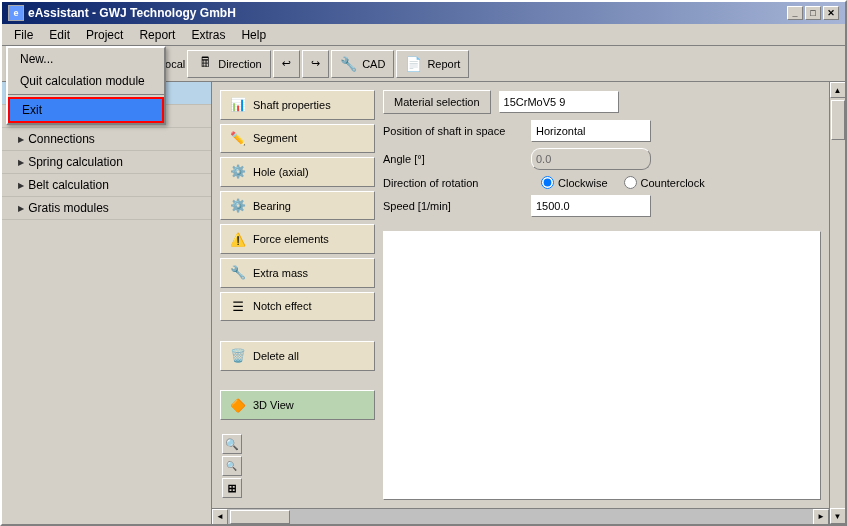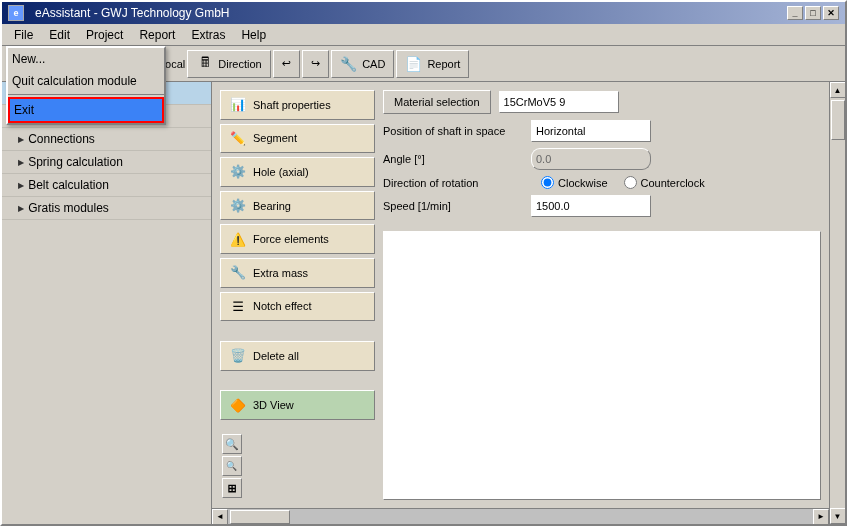--- a/index.html
+++ b/index.html
@@ -49,22 +49,21 @@
       font-size: 9px;
       display: flex;
       align-items: center;
       justify-content: center;
       color: white;
       font-weight: bold;
     }
 
     .title-text {
       font-size: 12px;
-      font-weight: normal;
-      margin-left: 7px;
+      font-weight: bold;
     }
 
     .title-buttons {
       display: flex;
       gap: 2px;
     }
 
     .title-btn {
       width: 16px;
       height: 14px;
@@ -118,21 +117,21 @@
       background: #d4d0c8;
       border: 2px solid #808080;
       border-top: 2px solid #ffffff;
       border-left: 2px solid #ffffff;
       z-index: 1000;
       min-width: 160px;
       box-shadow: 2px 2px 4px rgba(0,0,0,0.3);
     }
 
     .dropdown-item {
-      padding: 4px 4px;
+      padding: 4px 12px;
       cursor: pointer;
       font-size: 12px;
       white-space: nowrap;
     }
 
     .dropdown-item.highlighted {
       border: 2px solid red;
       background: #3b82f6;
     }
 

